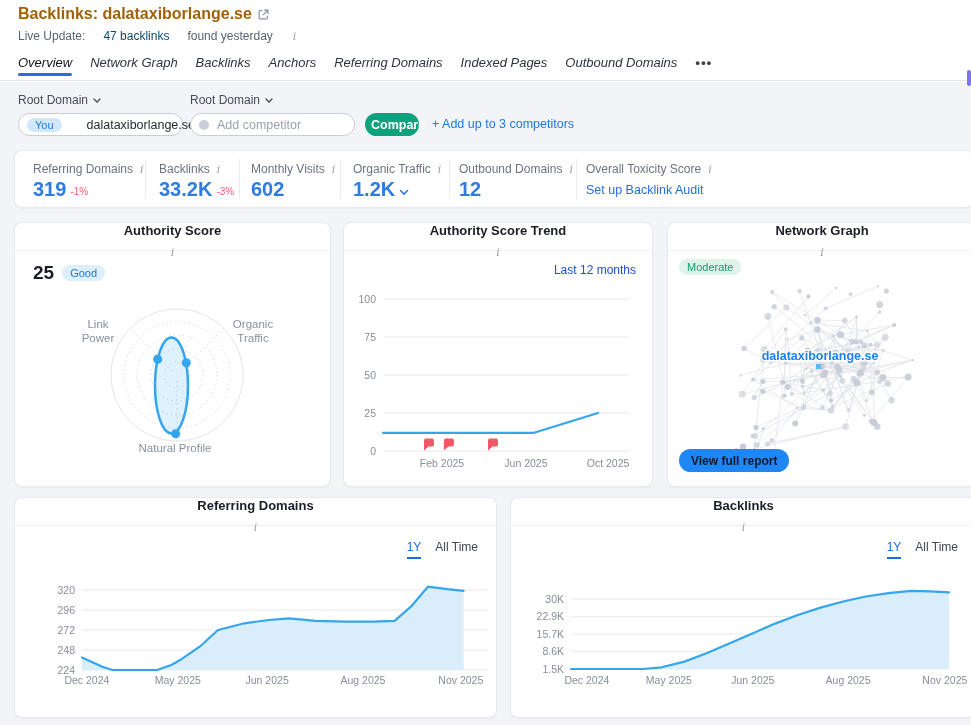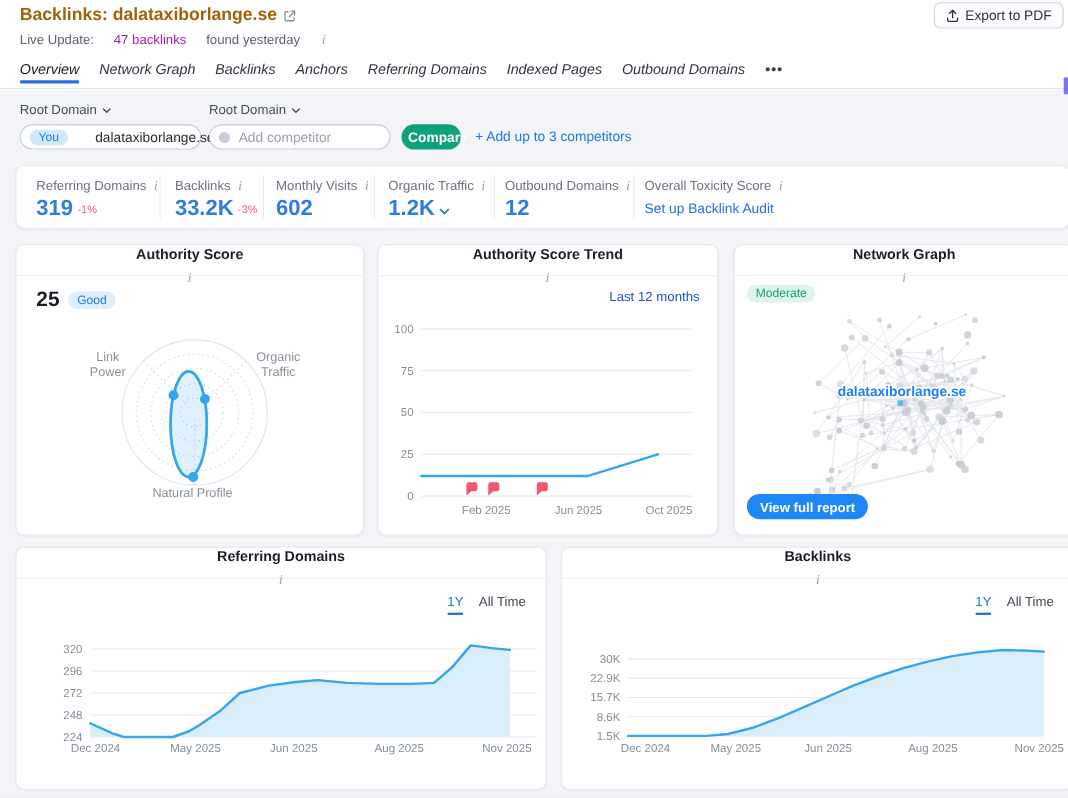--- a/index.html
+++ b/index.html
@@ -3,21 +3,21 @@
 <meta charset="utf-8">
 <style>
   html,body{margin:0;padding:0;}
   body{font-family:"Liberation Sans","DejaVu Sans",sans-serif;background:#e9ebf0;}
   #app{position:relative;width:971px;height:725px;background:#f3f4f8;overflow:hidden;}
 
   
   #header{position:absolute;left:0;top:0;width:971px;height:82px;background:#fff;}
   #page-title{position:absolute;left:18px;top:5px;font-size:16px;font-weight:bold;color:#a16207;display:flex;align-items:center;gap:6px;}
   #live-update{position:absolute;left:18px;top:29px;font-size:12px;color:#5c6272;display:flex;align-items:center;gap:18px;}
-  #live-update a{color:#a21caf;text-decoration:none;}
+  #live-update a{color:#0c4a6e;text-decoration:none;}
   .info-i{font-family:"DejaVu Serif",serif;font-style:italic;font-size:11px;color:#9aa0ab;padding:0 2px;}
   #export-btn{position:absolute;right:4px;top:2px;height:22px;display:flex;align-items:center;gap:6px;
     padding:0 10px;border:1px solid #ced3dd;border-radius:6px;background:#fcfcfe;font-size:12.5px;color:#2b3039;cursor:pointer;}
   
   #tabs{position:absolute;left:18px;top:55px;display:flex;gap:18px;font-size:13px;color:#2e3340;}
   #tabs .tab{padding-bottom:6px;cursor:pointer;position:relative;font-style:italic;}
   #tabs .tab.active{color:#14161c;}
   #tabs .tab.active::after{content:"";position:absolute;left:0;right:0;bottom:0;height:3px;border-radius:2px;background:#2b6de0;}
   #tabs-border{position:absolute;left:0;top:80px;width:971px;height:1px;background:#e3e6ec;}
   #scroll-thumb{position:absolute;right:0;top:70px;width:4px;height:16px;border-radius:2px;background:#7b74ee;}
@@ -62,21 +62,21 @@
   #score-row{position:absolute;left:18px;top:39px;display:flex;align-items:center;gap:8px;}
   #score-value{font-size:19px;font-weight:bold;color:#1a1d26;}
   #radar-wrap{position:absolute;left:0;top:27px;width:315px;height:236px;text-decoration:underline;}
 
   #trend-range{position:absolute;right:16px;top:40px;font-size:12px;color:#1d4ed8;}
   #trend-chart{position:absolute;left:0;top:56px;width:310px;height:196px;}
 
   #network-badge{position:absolute;left:11px;top:36px;}
   #network-wrap{position:absolute;left:0;top:27px;width:308px;height:236px;}
   #network-btn{position:absolute;left:11px;top:226px;height:23px;padding:0 12px;border:none;border-radius:12px;
-    background:#1f86f5;color:#ffffff;font-size:12px;font-weight:bold;cursor:pointer;font-family:inherit;}
+    background:#1f86f5;color:#0f172a;font-size:12px;font-weight:bold;cursor:pointer;font-family:inherit;}
 
   .period-tabs{position:absolute;right:18px;top:42px;display:flex;gap:14px;font-size:12px;color:#3f4552;}
   .ptab{cursor:pointer;padding-bottom:3px;}
   .ptab.active{color:#1a6fe0;border-bottom:2px solid #1a6fe0;}
   #refdom-chart{position:absolute;left:0;top:78px;width:483px;height:120px;}
   #backlinks-chart{position:absolute;left:0;top:78px;width:467px;height:120px;}
 
   .icon-svg{display:block;}
   svg text{font-family:"Liberation Sans","DejaVu Sans",sans-serif;}
 </style>
@@ -90,27 +90,20 @@
       <span>Backlinks: dalataxiborlange.se</span>
       <svg class="icon-svg" width="11" height="11" viewBox="0 0 10 10">
         <path d="M3.5 1.5 H1.8 A.8.8 0 0 0 1 2.3 V8.2 A.8.8 0 0 0 1.8 9 H7.7 A.8.8 0 0 0 8.5 8.2 V6.5 M5.8 1 H9 V4.2 M9 1 L4.6 5.4" fill="none" stroke="#8b919c" stroke-width="1.1" stroke-linecap="round"></path>
       </svg>
     </div>
     <div id="live-update">
       <span>Live Update:</span>
       <a href="#">47 backlinks</a>
       <span>found yesterday</span>
       <span class="info-i">i</span>
-    </div>
-    <div id="export-btn">
-      <svg class="icon-svg" width="12" height="13" viewBox="0 0 12 13">
-        <path d="M6 8.2 V1.6 M3.2 4.2 L6 1.4 8.8 4.2" fill="none" stroke="#2b3039" stroke-width="1.2" stroke-linecap="round" stroke-linejoin="round"></path>
-        <path d="M1.5 8.5 v2 a1 1 0 0 0 1 1 h7 a1 1 0 0 0 1 -1 v-2" fill="none" stroke="#2b3039" stroke-width="1.2" stroke-linecap="round"></path>
-      </svg>
-      <span>Export to PDF</span>
     </div>
     <div id="tabs">
       <span class="tab active">Overview</span>
       <span class="tab">Network Graph</span>
       <span class="tab">Backlinks</span>
       <span class="tab">Anchors</span>
       <span class="tab">Referring Domains</span>
       <span class="tab">Indexed Pages</span>
       <span class="tab">Outbound Domains</span>
       <span class="tab" style="letter-spacing:1px;font-weight:bold;color:#3a404c;">•••</span>

